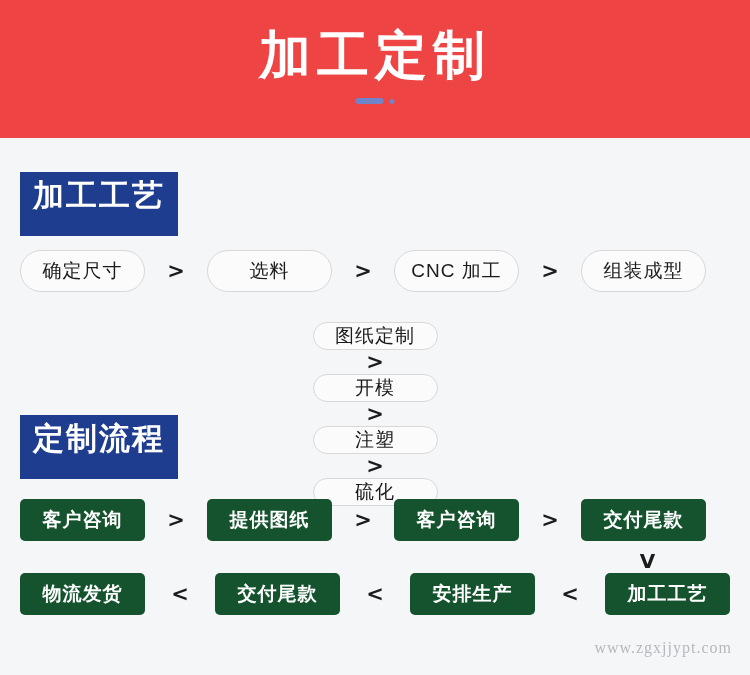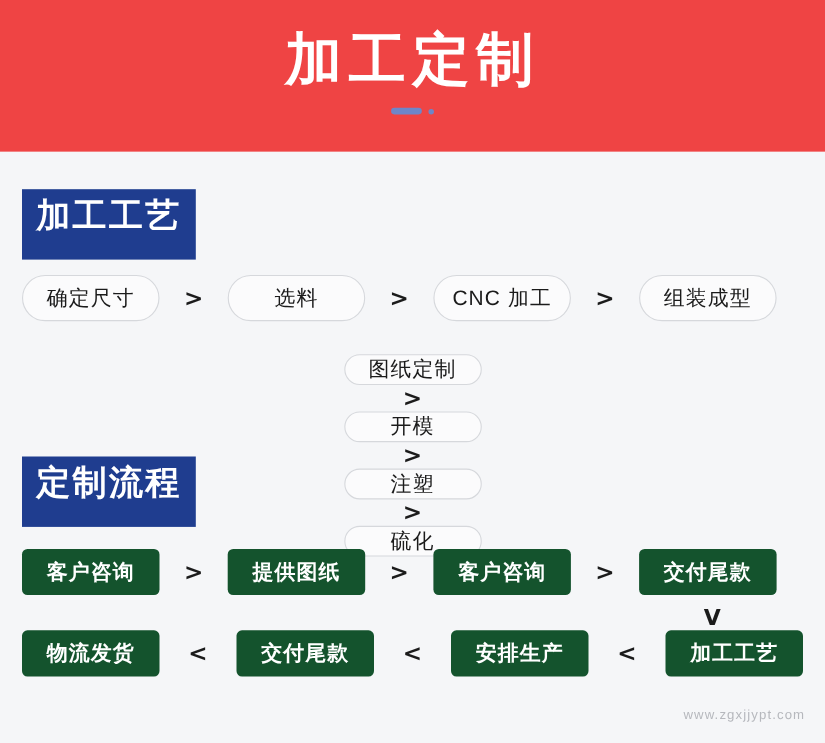--- a/index.html
+++ b/index.html
@@ -144,22 +144,22 @@
     font-family: "DejaVu Sans", sans-serif;
     line-height: 20px;
   }
 
   
   .watermark {
     position: absolute;
     right: 18px;
     bottom: 18px;
     color: #b6b8bd;
-    font-size: 12px;
-    font-family: Liberation Sans, sans-serif;
+    font-size: 16px;
+    font-family: Liberation Serif, serif;
     letter-spacing: 1px;
     white-space: nowrap;
   }
 </style>
 </head>
 <body>
 
 <div class="banner">
   <div class="banner-title">加工定制</div>
   <div class="banner-deco">

